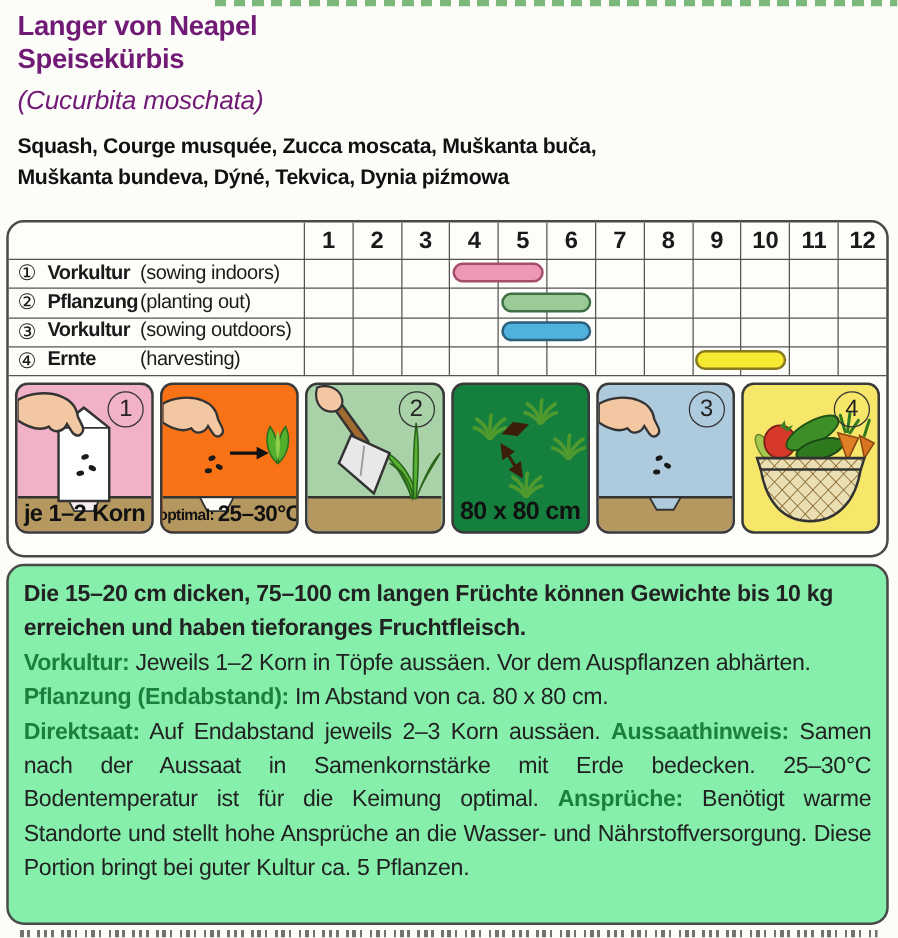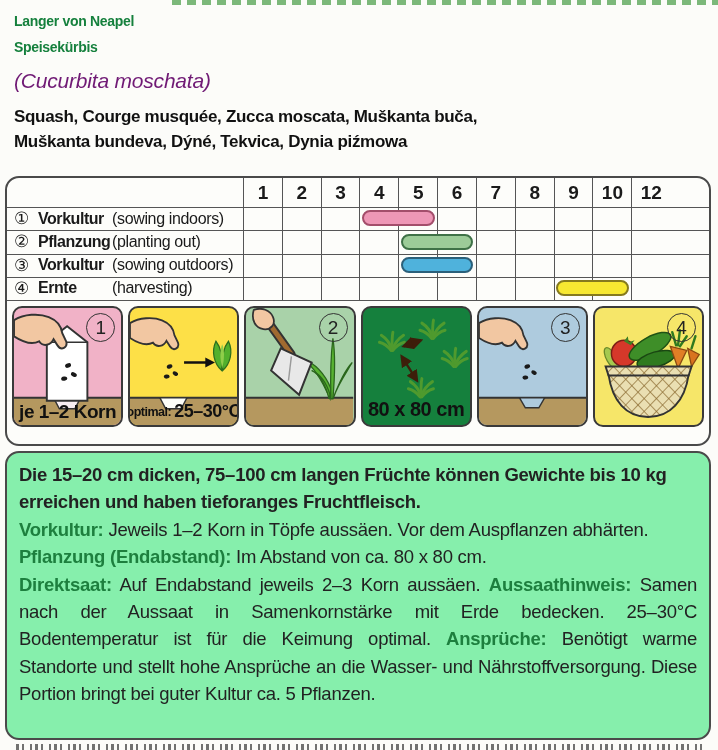--- a/index.html
+++ b/index.html
@@ -1,21 +1,21 @@
 <!DOCTYPE html>
 <html><head>
 <meta charset="utf-8">
 <style>
   html,body{margin:0;padding:0;}
   body{width:718px;height:750px;background:#fcfcf9;font-family:"Liberation Sans",sans-serif;position:relative;overflow:hidden;color:#1a1a1a;}
   .page{position:absolute;inset:0;}
   .top-dashes{position:absolute;top:0;left:172px;width:546px;height:5px;}
   
   .hdr{position:absolute;left:14px;top:8px;width:690px;}
-  .title{font-size:14px;font-weight:bold;color:#15803d;line-height:26px;letter-spacing:-0.3px;margin:0;}
+  .title{font-size:22px;font-weight:bold;color:#701a75;line-height:26px;letter-spacing:-0.3px;margin:0;}
   .botanical{font-size:21px;font-style:italic;color:#701a75;margin-top:9px;letter-spacing:-0.2px;}
   .syn{font-size:17px;font-weight:bold;color:#111;line-height:25px;letter-spacing:-0.3px;}
   .syn.first{margin-top:11px;}
   
   .box{position:absolute;left:5px;width:706px;border:2px solid #4a4a4a;border-radius:14px;box-sizing:border-box;}
   .box1{top:176px;height:270px;background:#fdfdfa;overflow:hidden;}
   .box2{top:451px;height:289px;background:#86efac;overflow:hidden;padding:8px 12px;}
   
   .month-row{position:absolute;left:236px;top:0;width:466px;height:122px;display:grid;grid-template-columns:repeat(12,1fr);}
   .mcell{border-left:1px solid #555;text-align:center;font-weight:bold;font-size:19px;padding-top:4px;box-sizing:border-box;}
@@ -66,20 +66,21 @@
         <div class="mcell">1</div>
         <div class="mcell">2</div>
         <div class="mcell">3</div>
         <div class="mcell">4</div>
         <div class="mcell">5</div>
         <div class="mcell">6</div>
         <div class="mcell">7</div>
         <div class="mcell">8</div>
         <div class="mcell">9</div>
         <div class="mcell">10</div>
+        <div class="mcell">11</div>
         <div class="mcell">12</div>
       </div>
     <div class="hline" style="top:29px"></div>
     <div class="hline" style="top:52.25px"></div>
     <div class="hline" style="top:75.5px"></div>
     <div class="hline" style="top:98.75px"></div>
     <div class="hline" style="top:122px"></div>
 
     <div class="rlabel" style="top:29px">
       <span class="rnum">①</span>
@@ -122,21 +123,21 @@
           <g fill="#1a1a1a">
             <ellipse cx="56" cy="57" rx="3.2" ry="2.1" transform="rotate(-20 56 57)"></ellipse>
             <ellipse cx="62" cy="66" rx="3.2" ry="2.1" transform="rotate(25 62 66)"></ellipse>
             <ellipse cx="52" cy="70" rx="3.2" ry="2.1" transform="rotate(-10 52 70)"></ellipse>
           </g>
         </svg>
         <div class="pnum">1</div>
         <div class="caption">je 1–2 Korn</div>
       </div>
 
-      <div class="panel" style="background: #fde047;">
+      <div class="panel" style="background: #f97316;">
         <svg viewBox="0 0 111 116" preserveAspectRatio="none">
           <rect x="0" y="89" width="111" height="27" fill="#b5985f"></rect>
           <line x1="0" y1="89" x2="111" y2="89" stroke="#333" stroke-width="2"></line>
           <polygon points="31,89 37,100 53,100 59,89" fill="#fdfdf8" stroke="#333" stroke-width="1.5"></polygon>
           <g transform="translate(0,4) scale(0.92)">
             <path d="M0,12 C10,6 26,5 36,9 C44,12 49,18 50,25 L54,33 C56,39 49,43 45,37 L41,31 C38,37 30,39 26,33 C18,37 8,33 0,28 Z" fill="#f2c7a2" stroke="#333" stroke-width="2"></path>
           </g>
           <g fill="#1a1a1a">
             <ellipse cx="41" cy="58" rx="3" ry="2" transform="rotate(-20 41 58)"></ellipse>
             <ellipse cx="47" cy="65" rx="3" ry="2" transform="rotate(25 47 65)"></ellipse>

